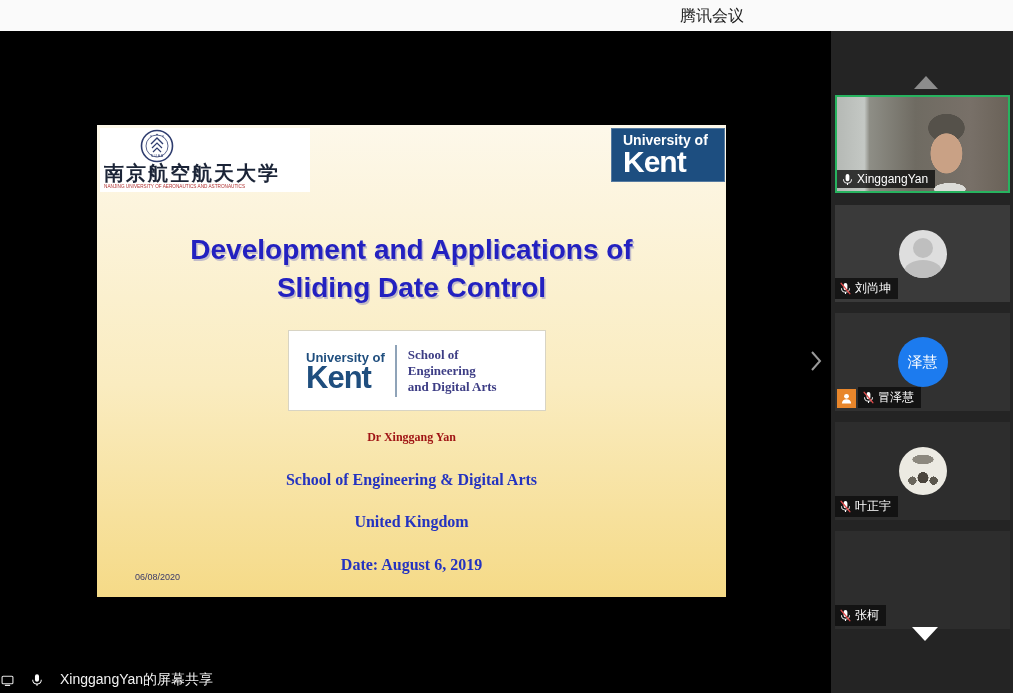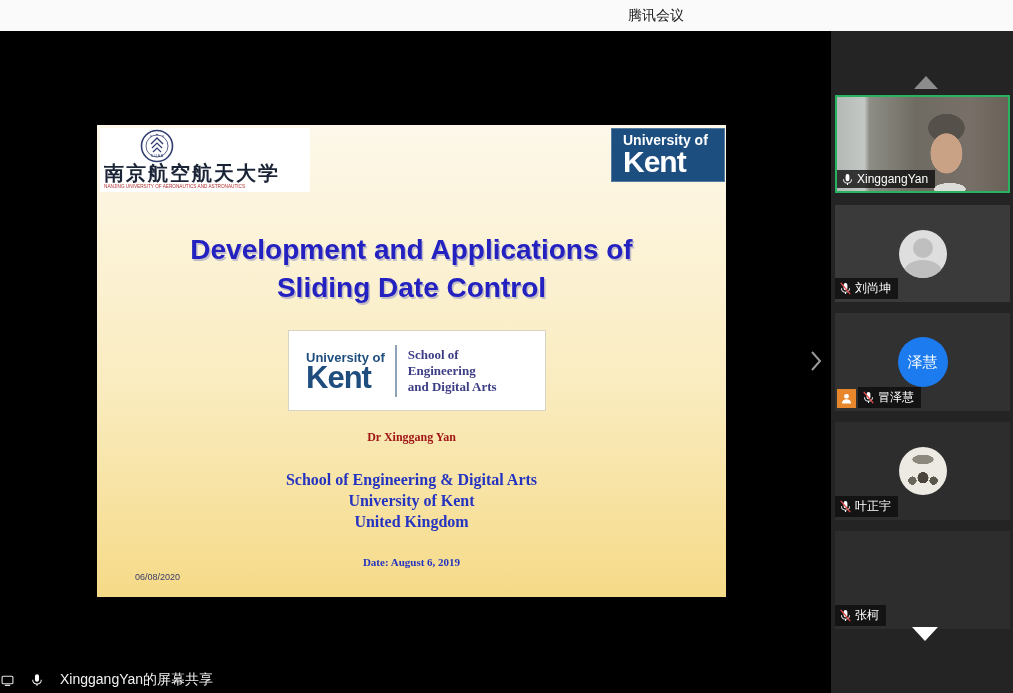--- a/index.html
+++ b/index.html
@@ -1,21 +1,21 @@
 <!DOCTYPE html>
 <html><head>
 <meta charset="utf-8">
 <style>
   * { margin:0; padding:0; box-sizing:border-box; }
   html,body { width:1013px; height:693px; overflow:hidden; background:#000; font-family:"Liberation Sans",sans-serif; }
   .app { position:relative; width:1013px; height:693px; background:#000; }
 
   
   .topbar { position:absolute; left:0; top:0; width:1013px; height:31px; background:#fafafa; }
-  .topbar-title { position:absolute; left:656px; top:50%; transform:translate(-50%,-50%); font-size:14px; color:#1a1a1a; }
+  .topbar-title { position:absolute; left:712px; top:50%; transform:translate(-50%,-50%); font-size:16px; color:#1a1a1a; }
 
   
   .main { position:absolute; left:0; top:31px; width:831px; height:662px; background:#000; }
 
   .slide { position:absolute; left:97px; top:94px; width:629px; height:472px;
            background:linear-gradient(180deg,#fdf8ea 0%,#faecc0 55%,#f5da87 100%);
            font-family:"Liberation Serif",serif; }
 
   
   .nuaa { position:absolute; left:3px; top:3px; width:210px; height:64px; background:#ffffff; }
@@ -45,21 +45,21 @@
   .cl-kent { font-size:31px; font-weight:700; letter-spacing:-1px; line-height:26px; }
   .cl-divider { width:2px; height:52px; background:#8fa3b8; margin-left:10px; }
   .cl-right { padding-left:11px; color:#3d3d85; font-family:"Liberation Serif",serif;
               font-weight:700; font-size:13px; line-height:16px; }
 
   .author { position:absolute; left:0; top:305px; width:629px; text-align:center;
             font-weight:700; font-size:12px; color:#a01515; }
   .affil { position:absolute; left:0; width:629px; text-align:center; font-weight:700; font-size:16px; color:#2433c0; }
   .a1 { top:346px; } .a2 { top:367px; } .a3 { top:388px; }
   .slide-date { position:absolute; left:0; top:431px; width:629px; text-align:center;
-                font-weight:700; font-size:11px; color:#2433c0; }
+                font-weight:700; font-size:16px; color:#2433c0; }
   .footer-date { position:absolute; left:38px; top:447px; font-size:9px; color:#3a3a6a;
                  font-family:"Liberation Sans",sans-serif; }
 
   
   .collapse-chevron { position:absolute; left:810px; top:319px; width:16px; height:24px; cursor:pointer; }
 
   
   .sidebar { position:absolute; left:831px; top:31px; width:182px; height:662px; background:#242424; }
   .scroll-up { position:absolute; left:83px; top:45px; width:0; height:0;
                border-left:12px solid transparent; border-right:12px solid transparent;
@@ -162,21 +162,20 @@
         <div class="cl-divider"></div>
         <div class="cl-right">
           <div>School of</div>
           <div>Engineering</div>
           <div>and Digital Arts</div>
         </div>
       </div>
 
       <div class="author">Dr Xinggang Yan</div>
       <div class="affil a1">School of Engineering &amp; Digital Arts</div>
-      <div class="affil a2">University of Kent</div>
       <div class="affil a3">United Kingdom</div>
       <div class="slide-date">Date: August 6, 2019</div>
       <div class="footer-date">06/08/2020</div>
     </div>
 
     <div class="collapse-chevron">
       <svg width="12" height="22" viewBox="0 0 12 22">
           <polyline points="2,2 10,11 2,20" fill="none" stroke="#9a9a9a" stroke-width="2"></polyline>
         </svg>
     </div>

